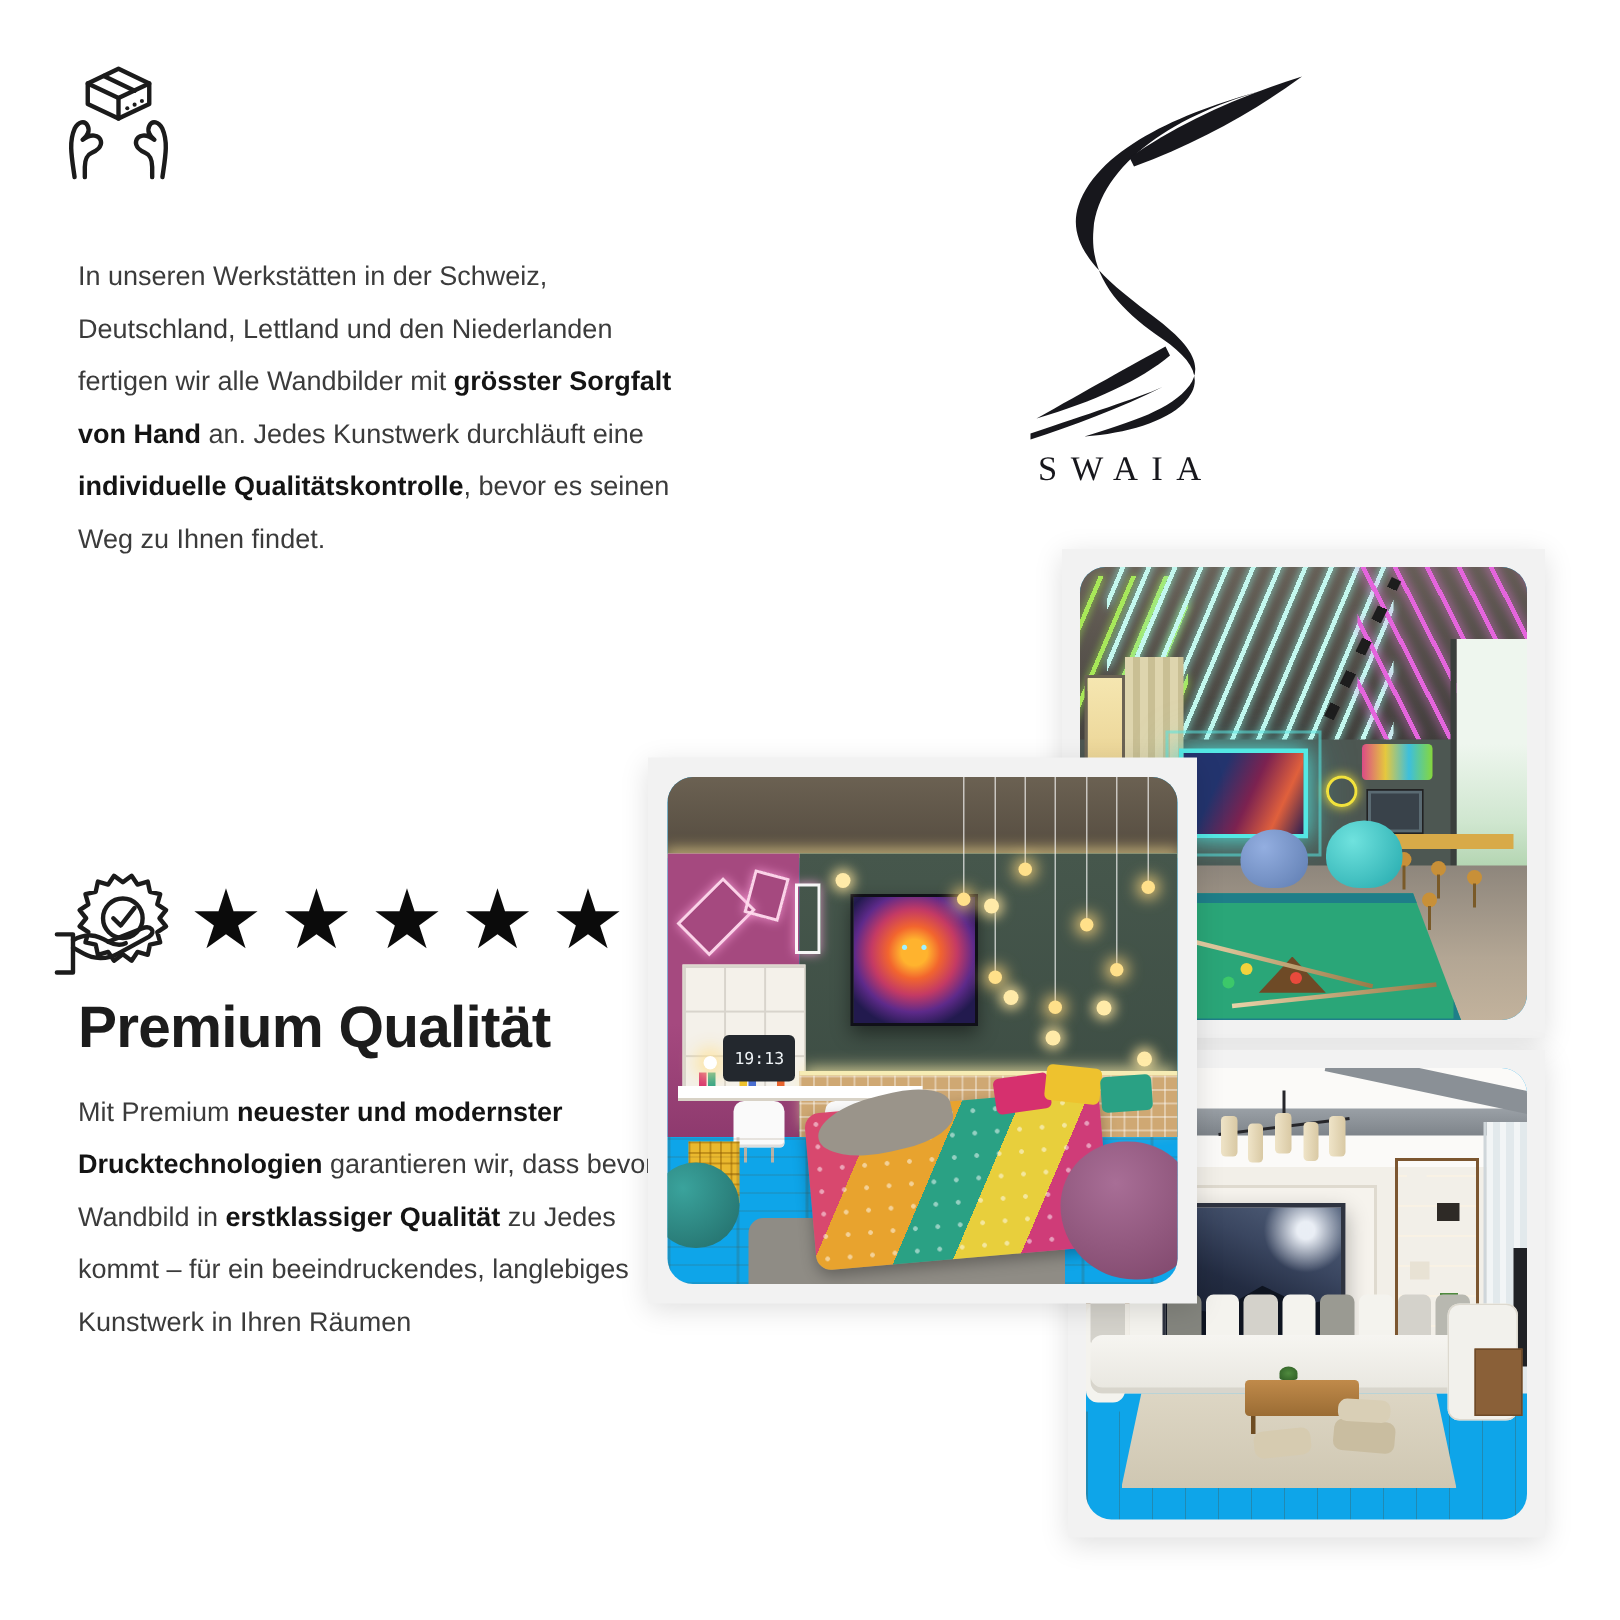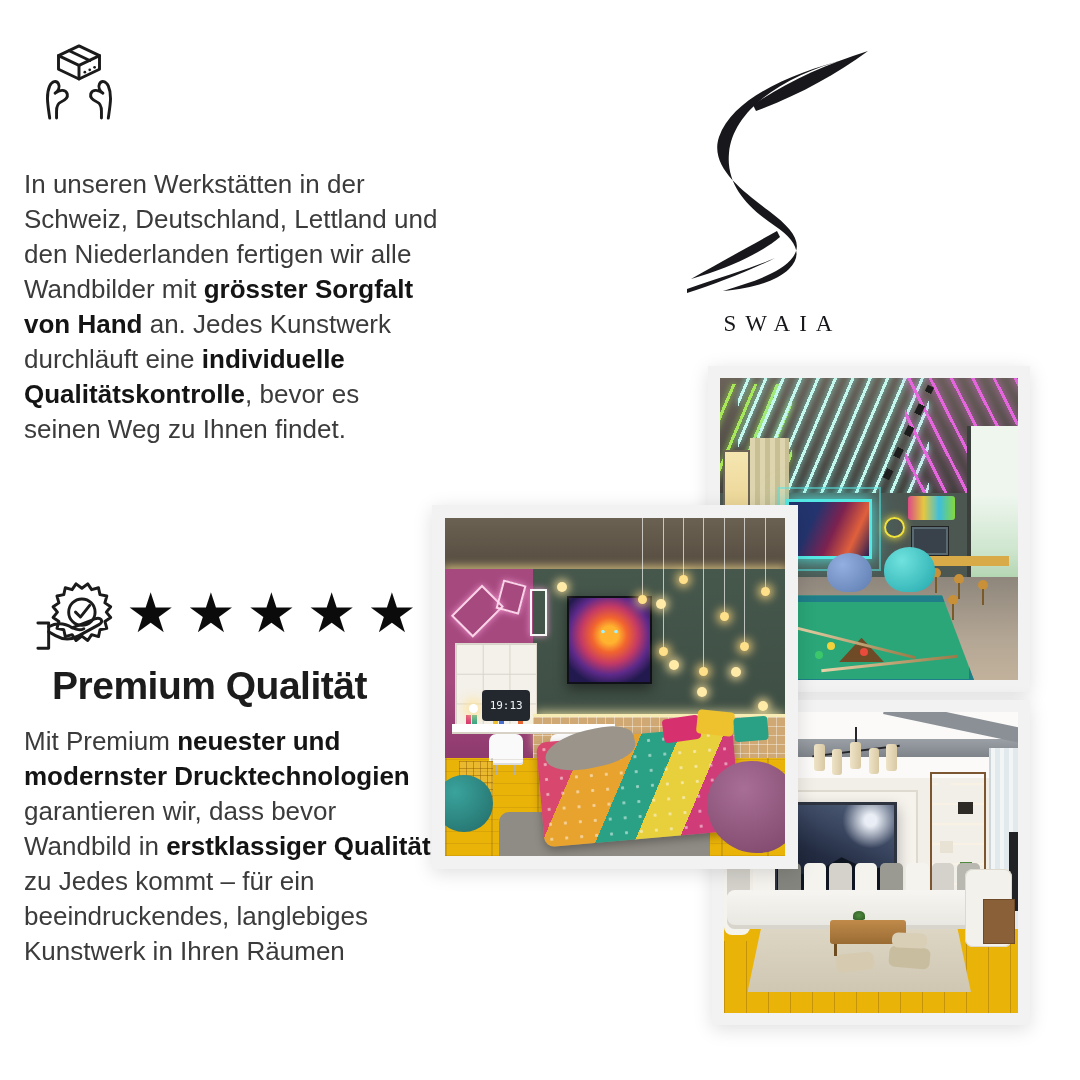--- a/index.html
+++ b/index.html
@@ -4,38 +4,38 @@
 <style>
   html,body{margin:0;padding:0;background:#ffffff;}
   .canvas{position:relative;width:1080px;height:1080px;background:#fff;overflow:hidden;
           font-family:"Liberation Sans",sans-serif;color:#1d1d1d;}
   [data-interactable]{box-sizing:border-box;}
 
   
   .icon-box{position:absolute;left:38px;top:40px;width:82px;height:82px;}
   .h1{position:absolute;left:40px;top:110px;width:460px;font-size:39px;font-weight:800;
       letter-spacing:-0.5px;color:#1c1c1c;}
-  .para{position:absolute;left:24px;width:414px;font-size:26px;line-height:35px;color:#3b3b3b;}
+  .para{position:absolute;left:52px;width:414px;font-size:18px;line-height:35px;color:#3b3b3b;}
   .para b{color:#141414;font-weight:800;}
   .p1{top:167px;}
   .icon-medal{position:absolute;left:34px;top:576px;width:86px;height:86px;}
   .stars{position:absolute;left:126px;top:586px;font-size:55px;line-height:1;color:#0b0b0b;letter-spacing:11px;}
   .h2{position:absolute;left:40px;top:664px;width:460px;font-size:39px;font-weight:800;
       letter-spacing:-0.5px;color:#1c1c1c;margin-left:12px;}
   .p2{top:724px;}
 
   
   .logo{position:absolute;left:685px;top:45px;width:185px;height:255px;}
-  .wordmark{position:absolute;left:683px;top:311px;width:190px;text-align:center;
+  .wordmark{position:absolute;left:683px;top:300px;width:190px;
             font-family:"Liberation Serif",serif;font-size:23px;letter-spacing:9px;
             padding-left:9px;color:#17171c;}
 
   
   .card{position:absolute;background:#f2f2f2;box-shadow:0 4px 18px rgba(0,0,0,.13);}
-  .card .photo{position:absolute;overflow:hidden;background:#eab308;}
+  .card .photo{position:absolute;overflow:hidden;background:#0ea5e9;border-radius:17px;}
   .card-game{left:708px;top:366px;width:322px;height:326px;z-index:1;}
   .card-game .photo{left:12px;top:12px;width:298px;height:302px;}
   .card-bed{left:432px;top:505px;width:366px;height:364px;z-index:3;}
   .card-bed .photo{left:13px;top:13px;width:340px;height:338px;}
   .card-living{left:712px;top:700px;width:318px;height:325px;z-index:1;}
   .card-living .photo{left:12px;top:12px;width:294px;height:301px;}
   .layer{position:absolute;}
 
   
   .gr-ceiling{left:0;top:0;width:100%;height:40%;background:linear-gradient(175deg,#6b635a 0%,#4e4a45 60%,#3c3a38 100%);}

